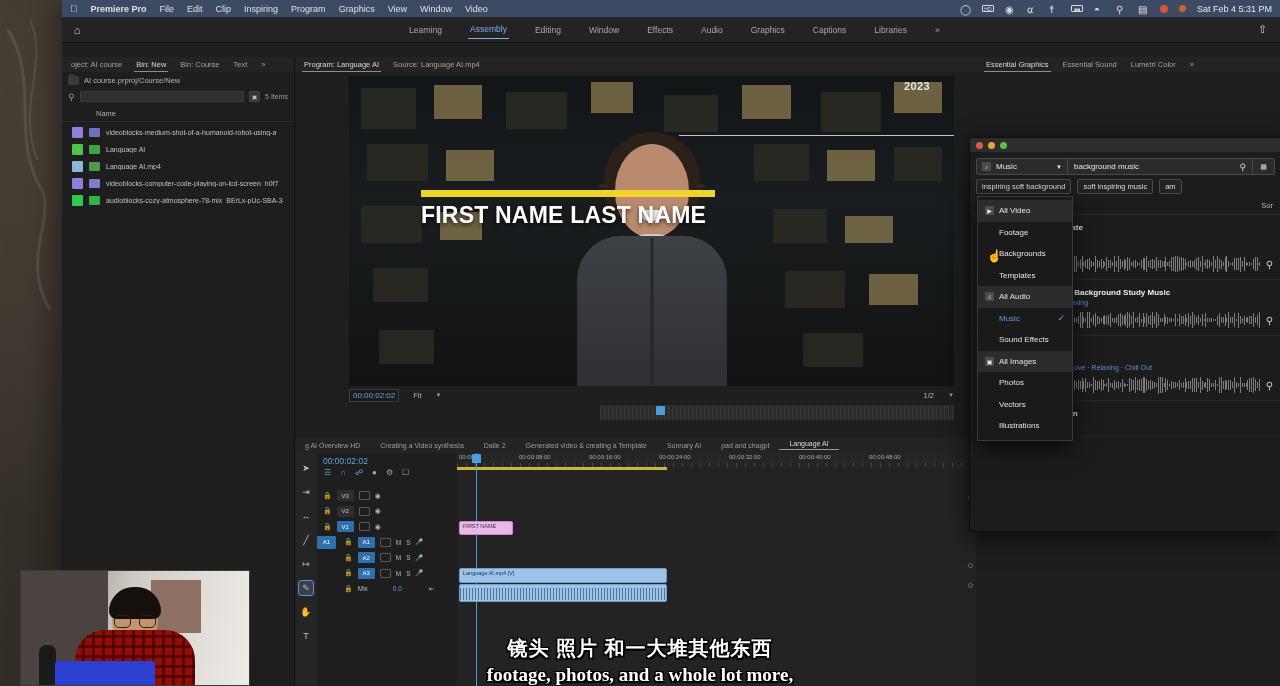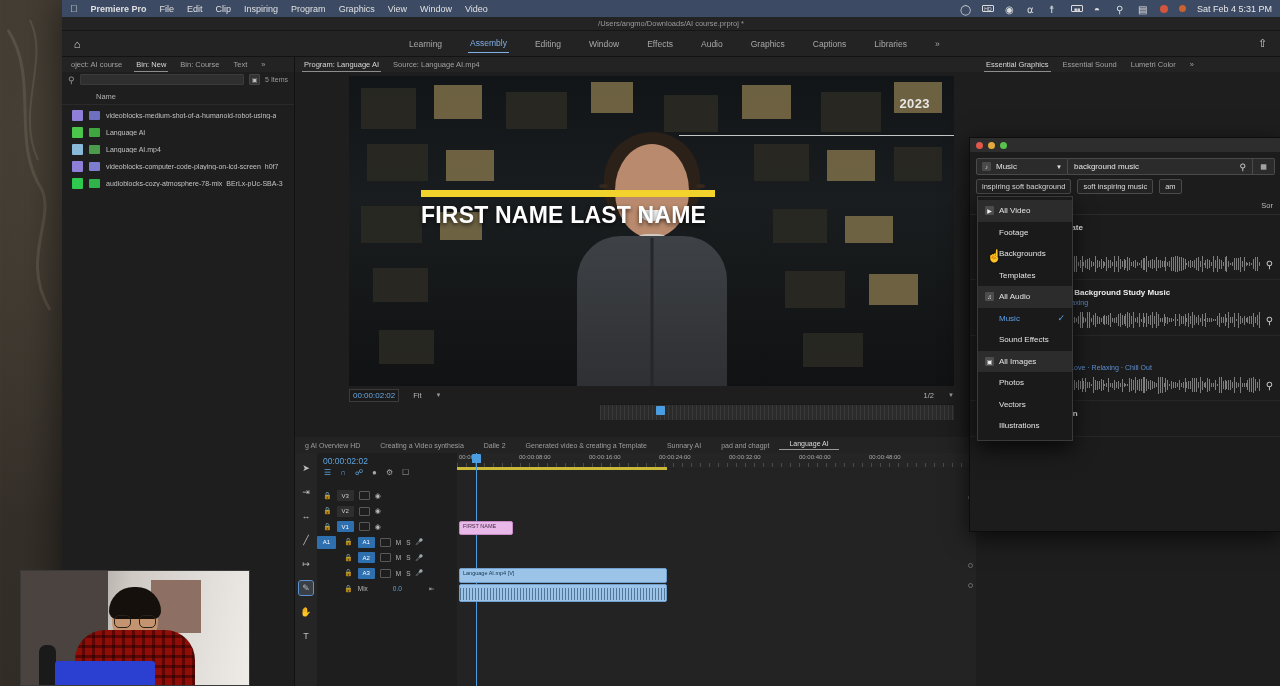--- a/index.html
+++ b/index.html
@@ -121,21 +121,21 @@
   .p-collar { position:absolute; bottom:66px; left:50%; transform:translateX(-50%);
               width:46px; height:86px; background:#cfc9c2; border-radius:18px 18px 10px 10px;}
   .p-zip { position:absolute; bottom:0; left:50%; transform:translateX(-50%); width:3px; height:148px; background:#25272a; }
   .p-head { position:absolute; top:18px; left:50%; transform:translateX(-50%); width:74px; height:94px;
             background:#b98a6d; border-radius:37px/46px; }
   .p-hair { position:absolute; top:6px; left:50%; transform:translateX(-50%); width:96px; height:88px;
             background:#2b2118; border-radius:48px 48px 30px 30px; }
   .eye { position:absolute; width:9px; height:4px; background:#36281d; border-radius:50%; top:58px; }
   .smile { position:absolute; top:84px; left:50%; transform:translateX(-50%); width:26px; height:11px;
            background:#ffffff; border-radius:0 0 13px 13px; }
-  .year-2023 { position:absolute; right:24px; top:20px; font-size:13px; color:#e6e6e6; letter-spacing:.4px;
+  .year-2023 { position:absolute; right:24px; top:4px; font-size:11px; color:#e6e6e6; letter-spacing:.4px;
                font-weight:bold; }
   .white-line { position:absolute; left:330px; right:0; top:59px; height:1px; background:rgba(255,255,255,.75); }
   .title-bar-yellow { position:absolute; left:72px; width:294px; top:114px; height:7px; background:#f2d32b; }
   .lower-third {
     position:absolute; left:72px; top:126px; font-size:23px; font-weight:bold; color:#ffffff;
     letter-spacing:.2px; text-shadow:0 2px 4px rgba(0,0,0,.7); white-space:nowrap;
   }
 
   
   .mon-ctrlrow { position:absolute; left:54px; right:22px; top:330px; height:16px; display:flex; align-items:center; }
@@ -318,23 +318,20 @@
         <span class="ico-box">■■</span>
         <span class="mb-ico" style="font-size:10px">◓</span>
         <span class="mb-ico" style="font-size:10px">⚲</span>
         <span class="mb-ico" style="font-size:10px">▤</span>
         <span class="dot-red"></span>
         <span class="dot-orange"></span>
         <span class="tray-text">Sat Feb 4  5:31 PM</span>
       </div>
     </div>
 
-    <div id="titlebar">
-      <span class="title">/Users/angmo/Downloads/AI course.prproj *</span>
-    </div>
 
     <div id="app-topbar">
       <span class="home-icon">⌂</span>
       <div class="ws-tabs">
         <span class="ws-tab">Learning</span>
         <span class="ws-tab active">Assembly</span>
         <span class="ws-tab">Editing</span>
         <span class="ws-tab">Window</span>
         <span class="ws-tab">Effects</span>
         <span class="ws-tab">Audio</span>
@@ -350,20 +347,24 @@
 
     <div id="workspace">
 
       <div id="project-panel">
         <div class="panel-tabrow">
           <span class="ptab">oject: AI course</span>
           <span class="ptab active">Bin: New</span>
           <span class="ptab">Bin: Course</span>
           <span class="ptab">Text</span>
           <span class="ptab">»</span>
+        </div>
+        <div class="proj-path">
+          <span class="folder-ico"></span>
+          <span>AI course.prproj/Course/New</span>
         </div>
         <div class="proj-search">
           <span class="srch-ico">⚲</span>
           <span class="srch-field" title=""></span>
           <span class="srch-btn">▣</span>
           <span class="item-count">5 Items</span>
         </div>
         <div class="proj-head">
           <span>Name</span>
         </div>
@@ -1089,20 +1090,24 @@
         <div class="dd-item">
           <span class="dd-ind"></span>
           <span>Illustrations</span>
         </div>
       </div>
       <div class="cursor-hand">☝</div>
 
     </div>
   </div>
 
+  <div id="subs">
+    <div class="sub-cn">镜头 照片 和一大堆其他东西</div>
+    <div class="sub-en">footage, photos, and a whole lot more,</div>
+  </div>
 
   <div id="webcam">
     <div class="cam-bg">
       <div class="cam-wall"></div>
       <div class="cam-poster"></div>
     </div>
     <div class="cam-person">
       <div class="cam-head"></div>
       <div class="cam-hair"></div>
       <div class="cam-glass">

